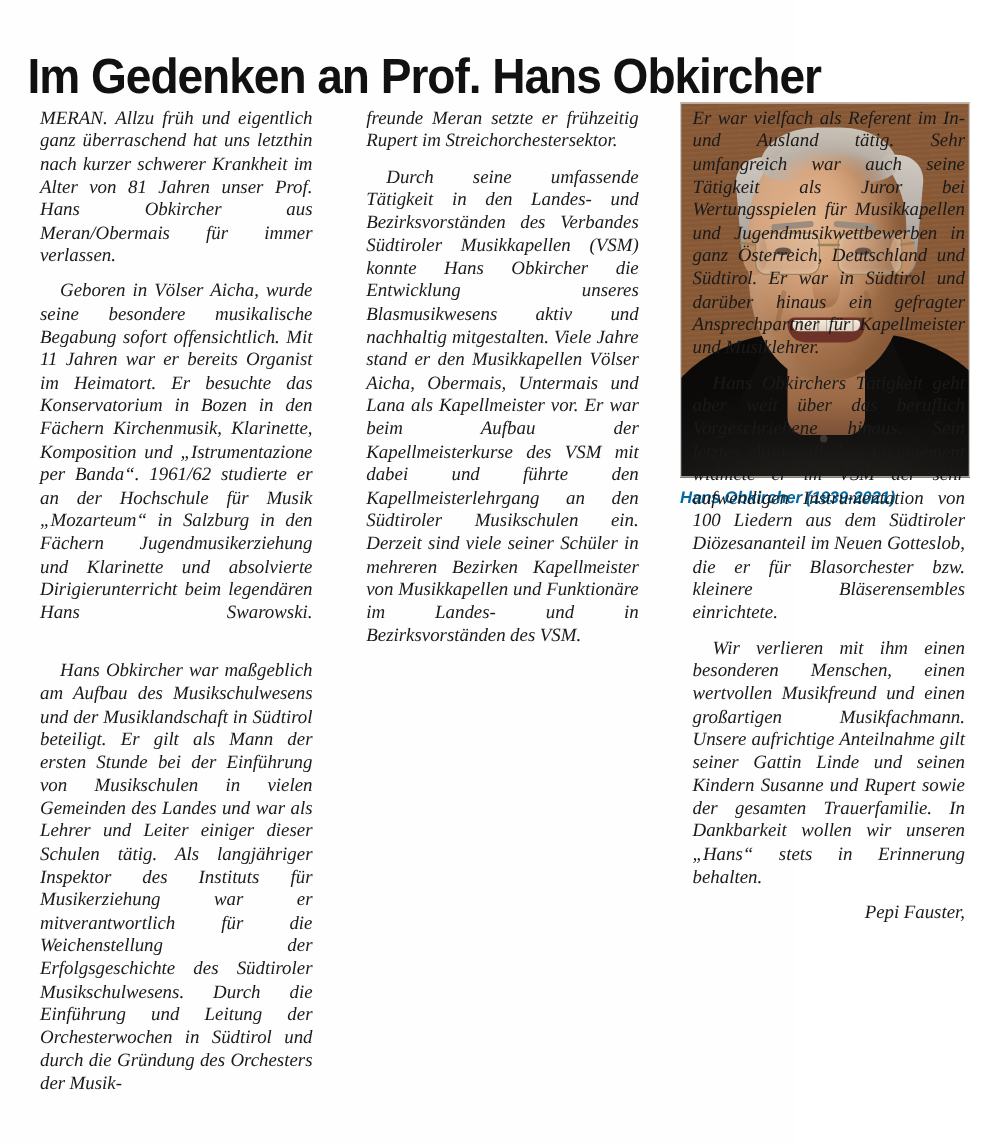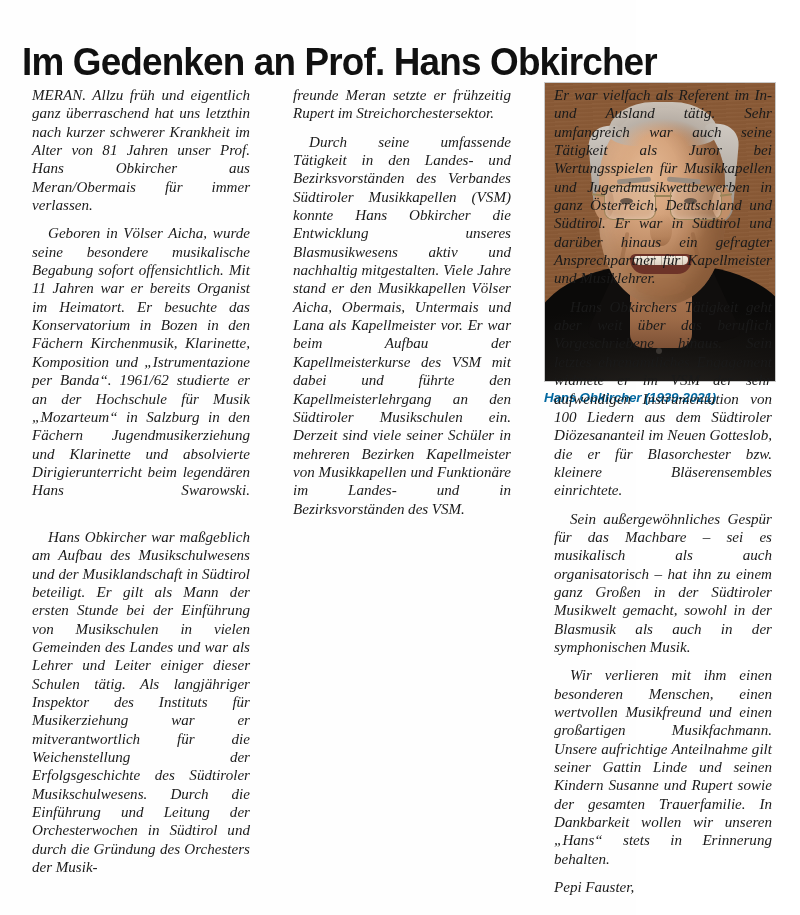--- a/index.html
+++ b/index.html
@@ -67,21 +67,21 @@
 
   .col p {
     margin: 10px;
     text-indent: 16px;
     font-style: italic;
   }
   .col p.first {
     text-indent: 0;
   }
   .col p.sig {
-    text-align: left;
+    text-align: right;
     text-indent: 0;
     margin-top: 4px;
   }
 
   
   .col p::after {
     content: "";
     display: inline-block;
     width: 100%;
   }
@@ -435,19 +435,18 @@
         <div class="caption">Hans Obkircher (1939-2021)</div>
       </div>
 
       <p class="first nostretch">freunde Meran setzte er frühzeitig Rupert im Streichorchestersektor.</p>
       <p class="nostretch">Durch seine umfassende Tätigkeit in den Landes- und Bezirksvorständen des Verbandes Südtiroler Musikkapellen (VSM) konnte Hans Obkircher die Entwicklung unseres Blasmusikwesens aktiv und nachhaltig mitgestalten. Viele Jahre stand er den Musikkapellen Völser Aicha, Obermais, Untermais und Lana als Kapellmeister vor. Er war beim Aufbau der Kapellmeisterkurse des VSM mit dabei und führte den Kapellmeisterlehrgang an den Südtiroler Musikschulen ein. Derzeit sind viele seiner Schüler in mehreren Bezirken Kapellmeister von Musikkapellen und Funktionäre im Landes- und in Bezirksvorständen des VSM.</p>
     </div>
 
     <div class="col col-3">
       <p class="first nostretch">Er war vielfach als Referent im In- und Ausland tätig. Sehr umfangreich war auch seine Tätigkeit als Juror bei Wertungsspielen für Musikkapellen und Jugendmusikwettbewerben in ganz Österreich, Deutschland und Südtirol. Er war in Südtirol und darüber hinaus ein gefragter Ansprechpartner für Kapellmeister und Musiklehrer.</p>
       <p class="nostretch">Hans Obkirchers Tätigkeit geht aber weit über das beruflich Vorgeschriebene hinaus. Sein letztes ehrenamtliches Engagement widmete er im VSM der sehr aufwendigen Instrumentation von 100 Liedern aus dem Südtiroler Diözesananteil im Neuen Gotteslob, die er für Blasorchester bzw. kleinere Bläserensembles einrichtete.</p>
-      <p class="nostretch">Sein außergewöhnliches Gespür für das Machbare – sei es musikalisch als auch organisatorisch – hat ihn zu einem ganz Großen in der Südtiroler Musikwelt gemacht, sowohl in der Blasmusik als auch in der symphonischen Musik.</p>
       <p class="nostretch">Wir verlieren mit ihm einen besonderen Menschen, einen wertvollen Musikfreund und einen großartigen Musikfachmann. Unsere aufrichtige Anteilnahme gilt seiner Gattin Linde und seinen Kindern Susanne und Rupert sowie der gesamten Trauerfamilie. In Dankbarkeit wollen wir unseren „Hans“ stets in Erinnerung behalten.</p>
       <p class="sig nostretch">Pepi Fauster,</p>
     </div>
 
   </div>
 </div>
 
 </body></html>

